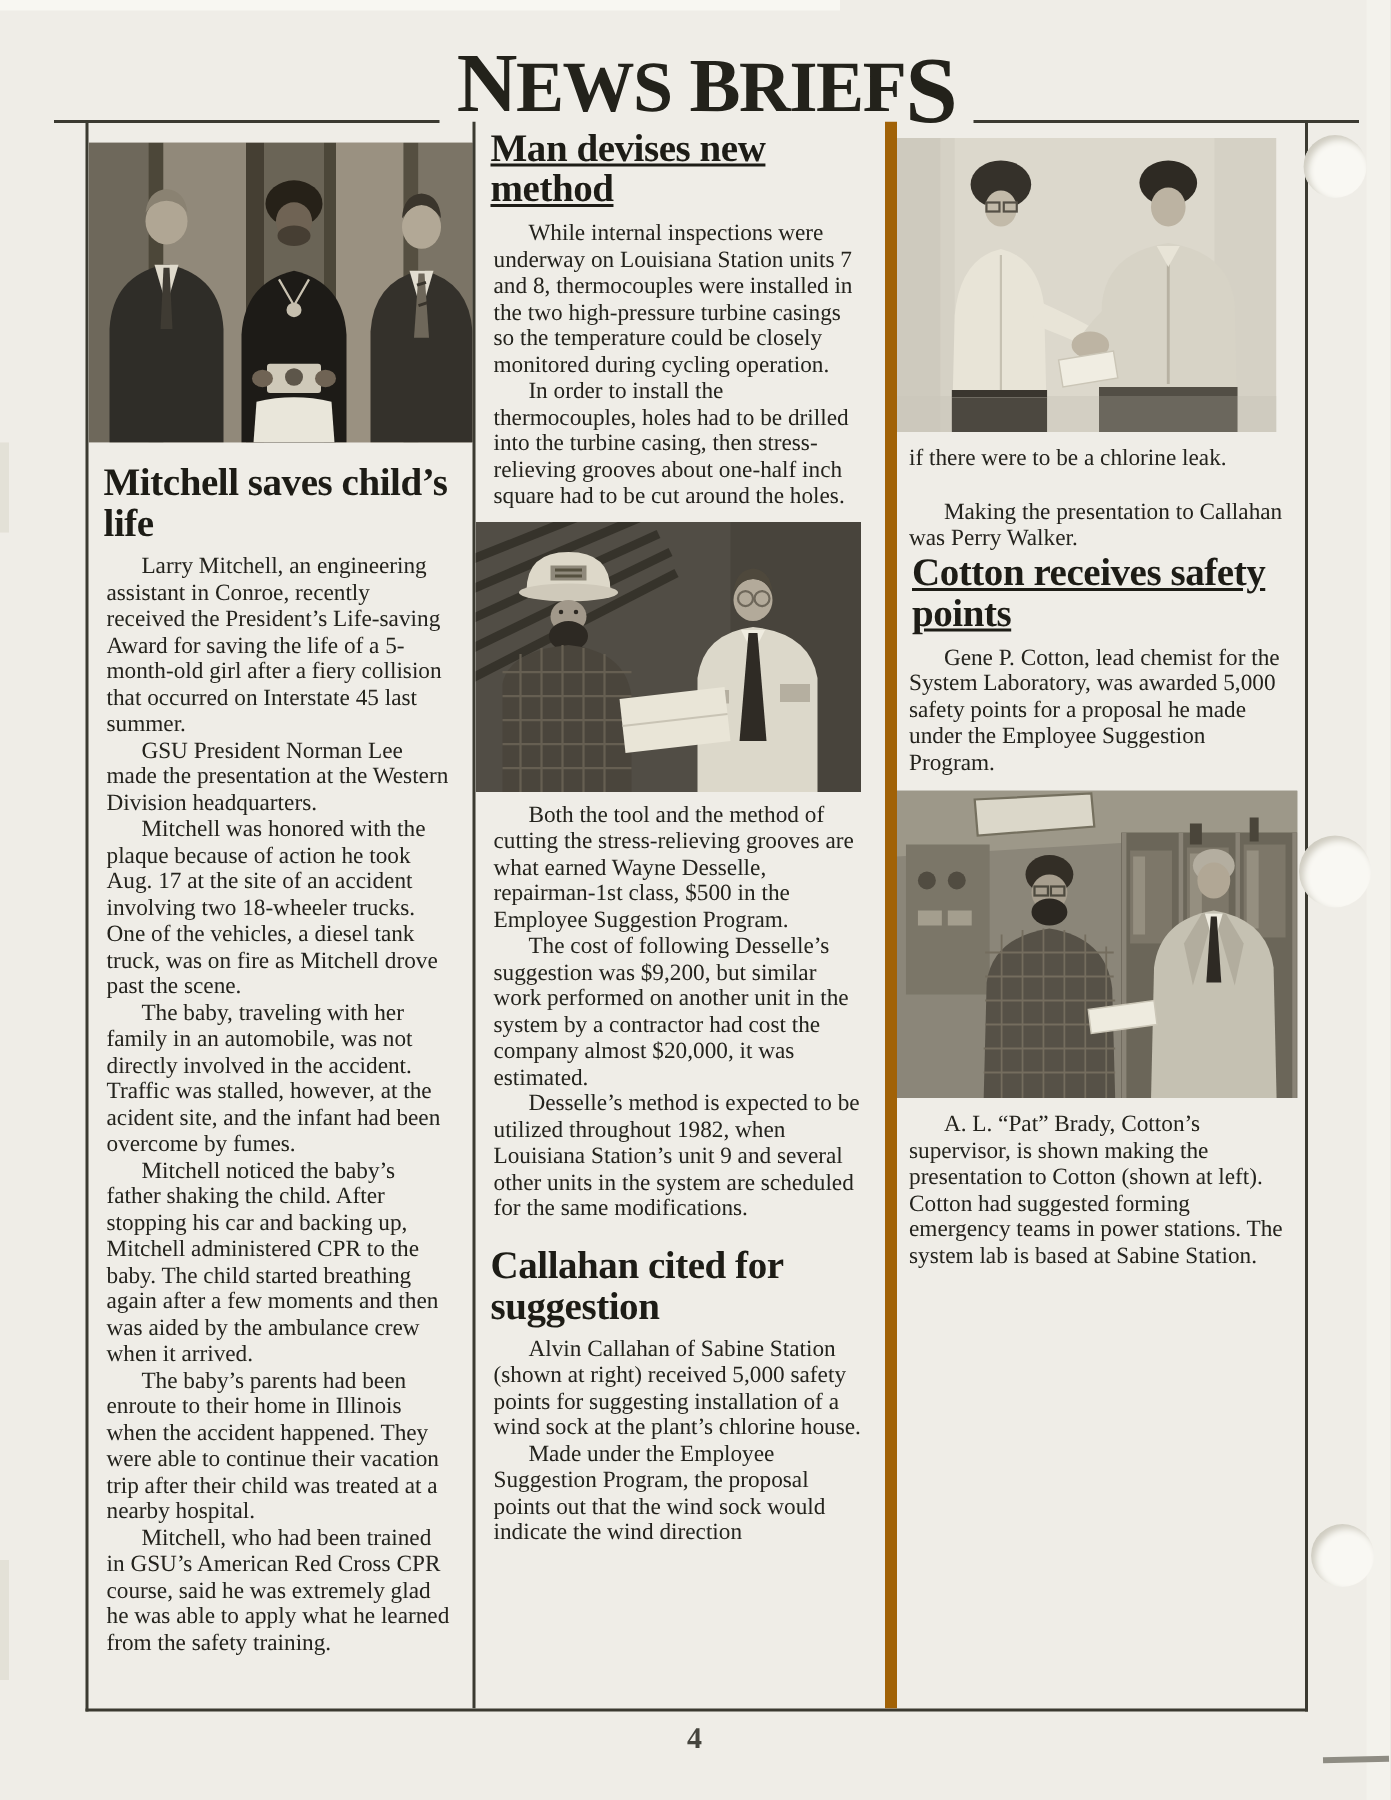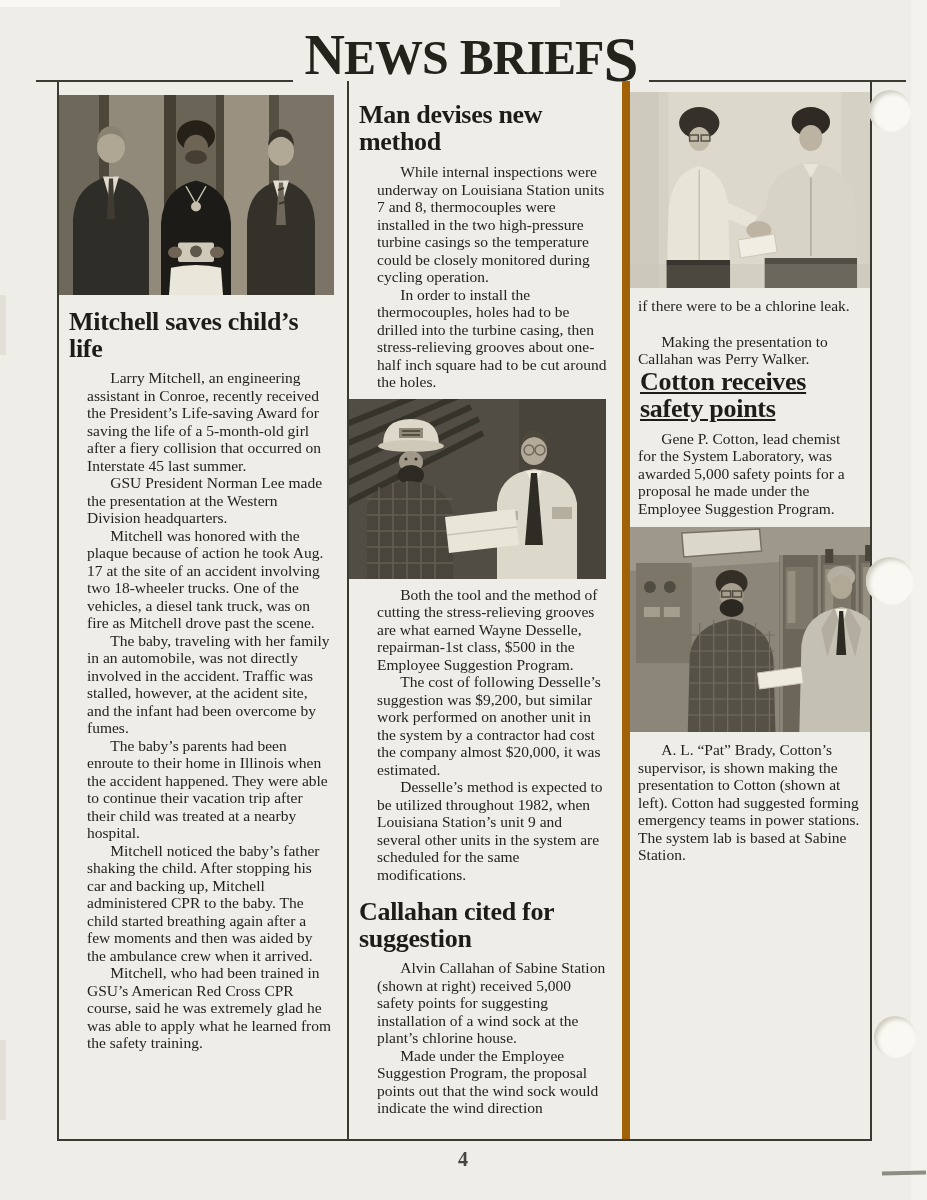--- a/index.html
+++ b/index.html
@@ -12,32 +12,32 @@
            letter-spacing:-1px;line-height:1;white-space:nowrap;position:relative;top:3px;}
   .t-big{font-size:56px;}
   .t-mid{font-size:48px;}
   .t-b{font-size:51px;margin-left:12px;}
   .t-s{font-size:63px;position:relative;top:7px;}
   
   .frame{position:absolute;left:57px;top:81px;width:811px;height:1058px;
          border-left:2px solid #3b3a31;border-right:2px solid #3b3a31;border-bottom:2px solid #3b3a31;
          display:flex;overflow:hidden;}
   .col{overflow:hidden;}
-  .col1{width:288px;}
+  .col1{width:256px;}
   .col2{width:273px;border-left:2px solid #3b3a31;}
   .col3{flex:1;border-left:8px solid #a16207;}
   .headline{margin:0;padding:0 10px;font-size:26px;line-height:27px;font-weight:bold;
             color:#1d1c16;letter-spacing:-0.3px;}
-  .col p{margin:0;padding:0 14px 0 28px;font-size:15.5px;line-height:17.5px;text-indent:1.5em;}
+  .col p{margin:0;padding:0 14px 0 12px;font-size:15.5px;line-height:17.5px;text-indent:1.5em;}
   .col3 p{padding:0 8px;margin-top:18px;}
   .noindent{text-indent:0 !important;}
   .mt-photo1{margin:14px 0 0 0;display:block;}
   .mt-h1{margin-top:13px;}
   .mt-p1{margin-top:7px !important;}
-  .mt-h2{margin-top:20px;}
+  .mt-h2{margin-top:4px;text-decoration:underline;}
   .mt-p2{margin-top:8px !important;}
   .photo2{display:block;margin:8px 8px 7px 0;}
   .mt-h3{margin-top:15px;}
   .mt-p3{margin-top:7px !important;}
   .photo3{display:block;margin:11px 14px 0 0;}
   .mt-p4{margin-top:9px !important;}
   .mt-h4{text-decoration:underline;}
   .mt-p5{margin-top:8px !important;}
   .photo4{display:block;margin:10px 0 0 0;}
   .caption{margin-top:9px !important;}
@@ -110,22 +110,22 @@
         <polygon points="214,88 230,88 222,116" fill="#e2ddd0"></polygon>
         <polygon points="220,90 224,90 227,134 217,134" fill="#6e675a"></polygon>
         <line x1="219" y1="98" x2="225" y2="96" stroke="#39342c" stroke-width="2"></line>
         <line x1="220" y1="112" x2="226" y2="110" stroke="#39342c" stroke-width="2"></line>
       </svg>
       <h2 class="headline mt-h1">Mitchell saves child’s life</h2>
       <p class="mt-p1">Larry Mitchell, an engineering assistant in Conroe, recently received the President’s Life-saving Award for saving the life of a 5-month-old girl after a fiery collision that occurred on Interstate 45 last summer.</p>
       <p>GSU President Norman Lee made the presentation at the Western Division headquarters.</p>
       <p>Mitchell was honored with the plaque because of action he took Aug. 17 at the site of an accident involving two 18-wheeler trucks. One of the vehicles, a diesel tank truck, was on fire as Mitchell drove past the scene.</p>
       <p>The baby, traveling with her family in an automobile, was not directly involved in the accident. Traffic was stalled, however, at the acident site, and the infant had been overcome by fumes.</p>
+      <p>Mitchell noticed the baby’s father shaking the child. After stopping his car and backing up, Mitchell administered CPR to the baby. The child started breathing again after a few moments and then was aided by the ambulance crew when it arrived.</p>
       <p>The baby’s parents had been enroute to their home in Illinois when the accident happened. They were able to continue their vacation trip after their child was treated at a nearby hospital.</p>
-      <p>Mitchell noticed the baby’s father shaking the child. After stopping his car and backing up, Mitchell administered CPR to the baby. The child started breathing again after a few moments and then was aided by the ambulance crew when it arrived.</p>
       <p>Mitchell, who had been trained in GSU’s American Red Cross CPR course, said he was extremely glad he was able to apply what he learned from the safety training.</p>
     </div>
 
     <div class="col col2">
       <h2 class="headline mt-h2">Man devises new method</h2>
       <p class="mt-p2">While internal inspections were underway on Louisiana Station units 7 and 8, thermocouples were installed in the two high-pressure turbine casings so the temperature could be closely monitored during cycling operation.</p>
       <p>In order to install the thermocouples, holes had to be drilled into the turbine casing, then stress-relieving grooves about one-half inch square had to be cut around the holes.</p>
       <svg class="photo2" width="257" height="180" viewBox="0 0 257 180" preserveAspectRatio="none">
         <rect width="257" height="180" fill="#514d45"></rect>
         <g stroke="#36332b" stroke-width="6">

